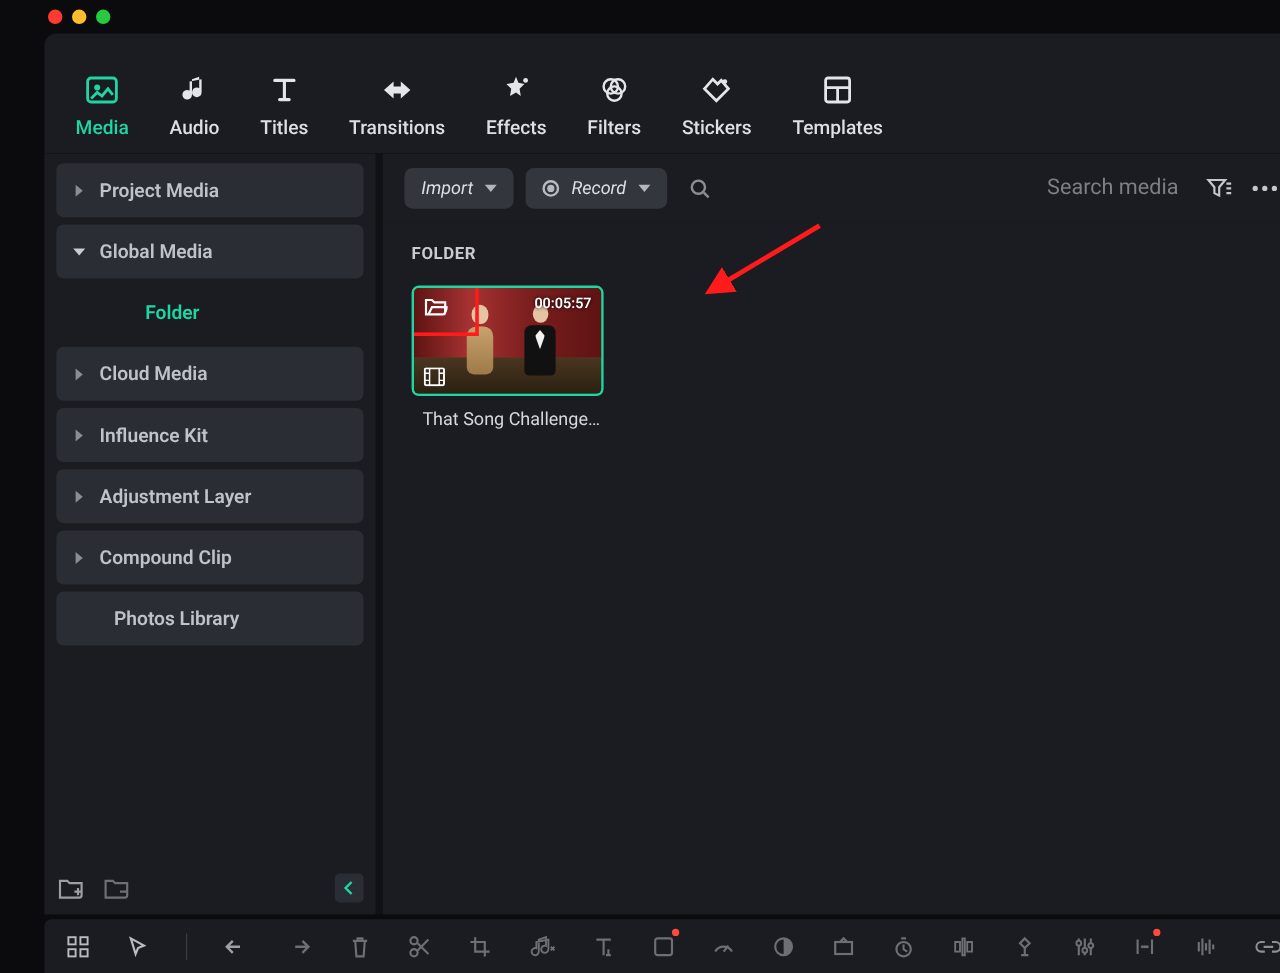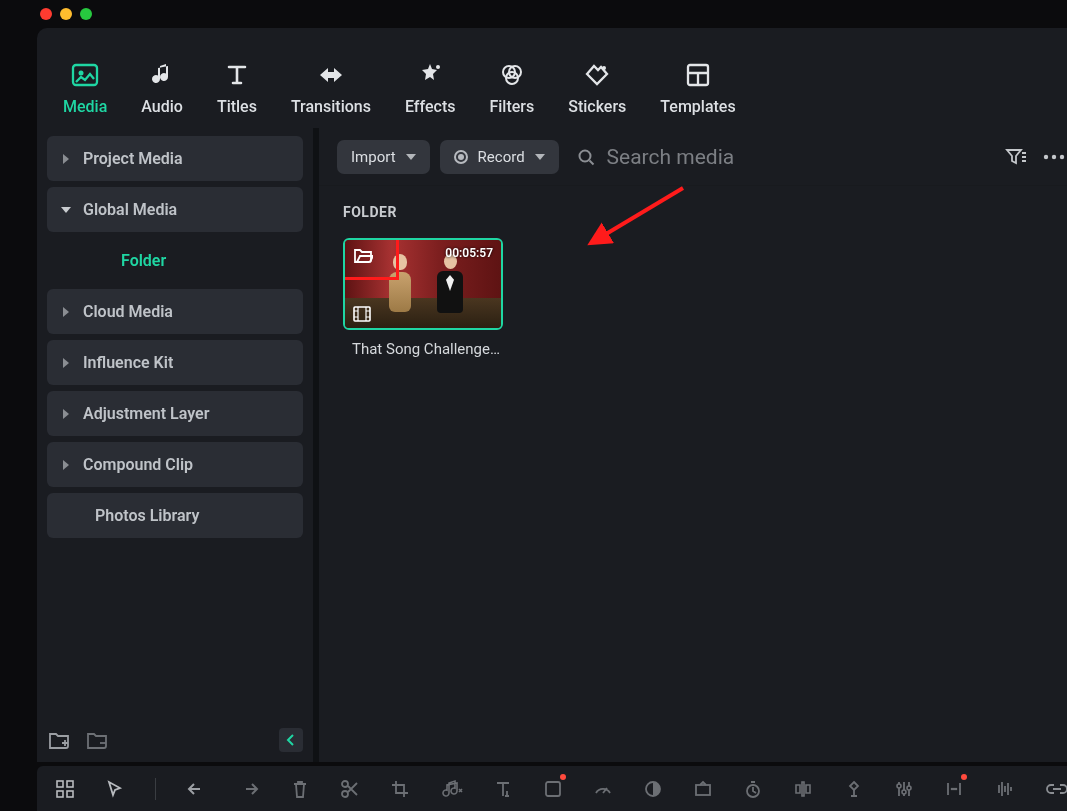--- a/index.html
+++ b/index.html
@@ -45,27 +45,27 @@
   .s-item.exp .chev{transform:rotate(90deg);border-left-color:#c9ccd0;}
   .s-item.nochev{padding-left:48px;}
   .s-sub{background:transparent;color:var(--accent);font-size:16px;font-weight:600;padding:13px 16px 13px 74px;border-radius:6px;cursor:pointer;}
   .sidebar-bottom{margin-top:auto;display:flex;align-items:center;gap:14px;}
   .sb-icon{width:24px;height:24px;display:flex;align-items:center;justify-content:center;color:#9b9ea3;cursor:pointer;}
   .collapse-btn{margin-left:auto;width:24px;height:24px;background:var(--sidebar-item);border-radius:4px;display:flex;align-items:center;justify-content:center;cursor:pointer;}
 
   
   .content{flex:1;background:var(--panel);display:flex;flex-direction:column;position:relative;}
   .content-toolbar{height:58px;display:flex;align-items:center;padding:0 18px;gap:10px;border-bottom:1px solid #0b0c0f18;}
-  .btn{display:flex;align-items:center;gap:10px;background:#33363d;border-radius:7px;padding:8px 14px;color:var(--text);font-size:15px;cursor:pointer;}
+  .btn{display:flex;align-items:center;gap:10px;background:#33363d;border-radius:7px;padding:8px 14px;color:var(--text);font-size:15px;cursor:pointer;font-style:italic;}
   .btn .cd{width:0;height:0;border-left:5px solid transparent;border-right:5px solid transparent;border-top:6px solid #b3b6ba;}
   .rec-dot{width:14px;height:14px;border:2px solid #b7babf;border-radius:50%;display:flex;align-items:center;justify-content:center;}
   .rec-dot::after{content:'';width:6px;height:6px;background:#b7babf;border-radius:50%;}
   .search-wrap{display:flex;align-items:center;gap:10px;flex:1;padding:0 8px;}
   .search-icon{color:#8b8e93;}
-  .search-input{flex:1;background:transparent;border:none;outline:none;color:var(--text);font-size:21px;}
+  .search-input{flex:1;background:transparent;border:none;outline:none;color:var(--text);font-size:18px;text-align:right;}
   .search-input::placeholder{color:#7c7f84;}
   .tool-icon{color:#c4c7cb;cursor:pointer;display:flex;align-items:center;justify-content:center;width:28px;height:28px;}
 
   .content-body{padding:18px 24px;}
   .folder-label{font-size:14px;font-weight:700;letter-spacing:0.5px;color:#c8cbcf;margin-bottom:18px;}
   .media-grid{display:flex;gap:28px;align-items:flex-start;}
   .media-tile{width:166px;display:flex;flex-direction:column;gap:10px;}
   .thumb{width:166px;height:92px;background:#24262b;border-radius:6px;display:flex;align-items:center;justify-content:center;cursor:pointer;}
   .plus-h,.plus-v{position:absolute;background:var(--accent);}
   .plus-wrap{position:relative;width:34px;height:34px;}

